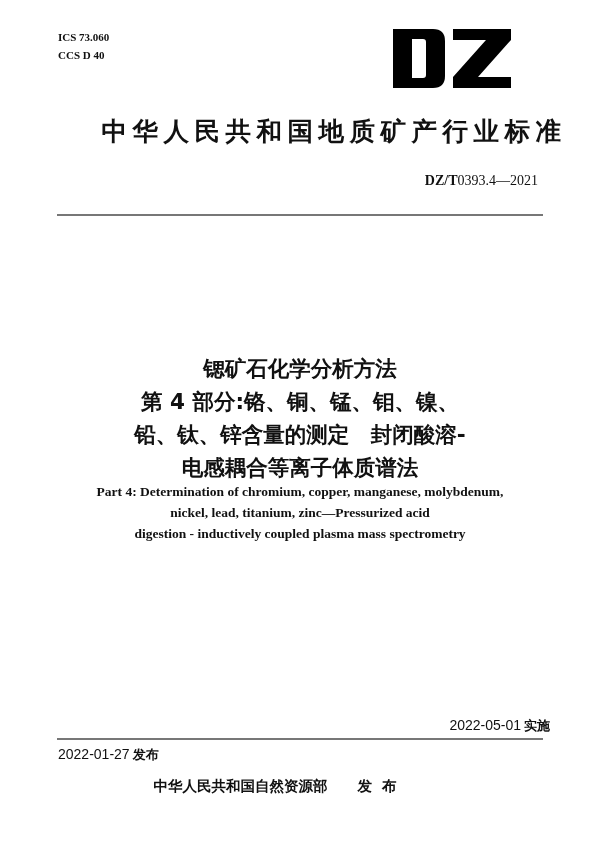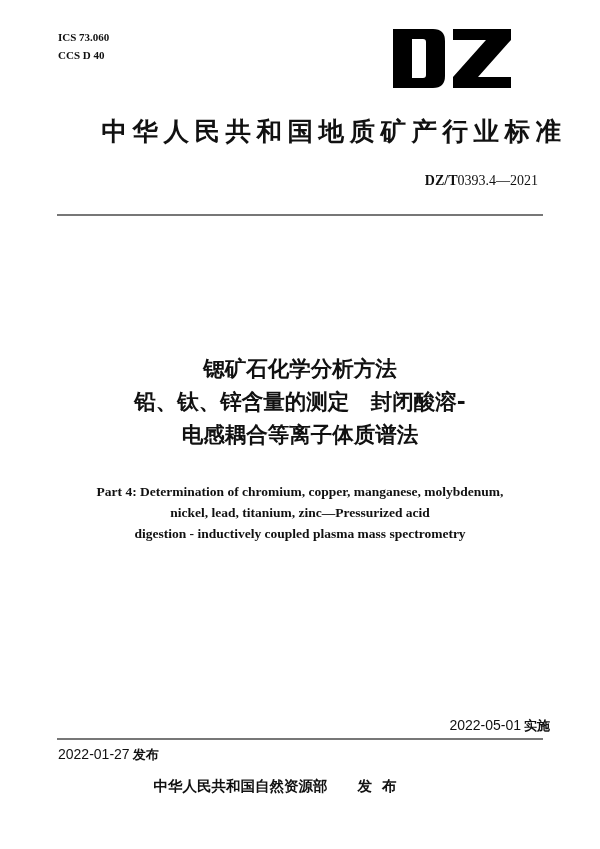--- a/index.html
+++ b/index.html
@@ -42,20 +42,21 @@
 <div class="abs industry-title">中华人民共和国地质矿产行业标准</div>
 
 <div class="abs std-no">
   <span class="code">DZ/T</span><span class="num">0393.4—2021</span>
 </div>
 
 <div class="abs rule"></div>
 
 <div class="abs cn-title">
   <div>锶矿石化学分析方法</div>
+  <div>第 4 部分:铬、铜、锰、钼、镍、</div>
   <div>铅、钛、锌含量的测定　封闭酸溶-</div>
   <div>电感耦合等离子体质谱法</div>
 </div>
 
 <div class="abs en-title">
   <div>Part 4: Determination of chromium, copper, manganese, molybdenum,</div>
   <div>nickel, lead, titanium, zinc—Pressurized acid</div>
   <div>digestion - inductively coupled plasma mass spectrometry</div>
 </div>
 

